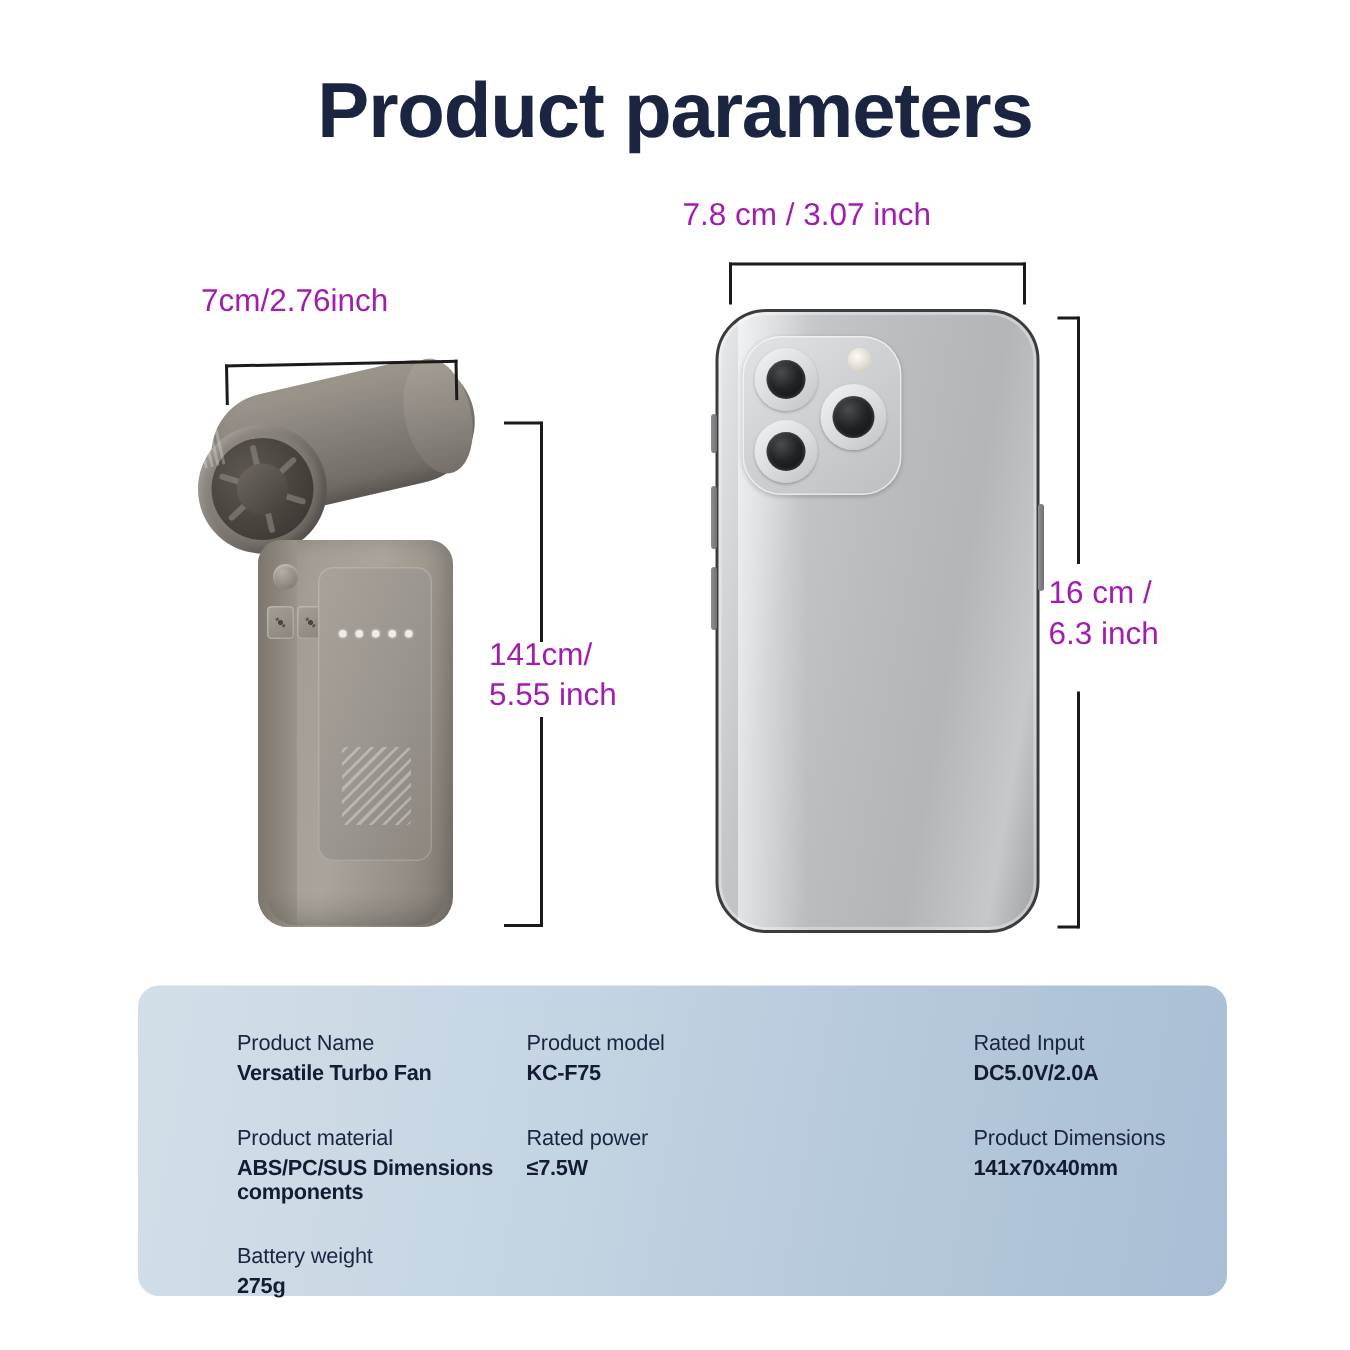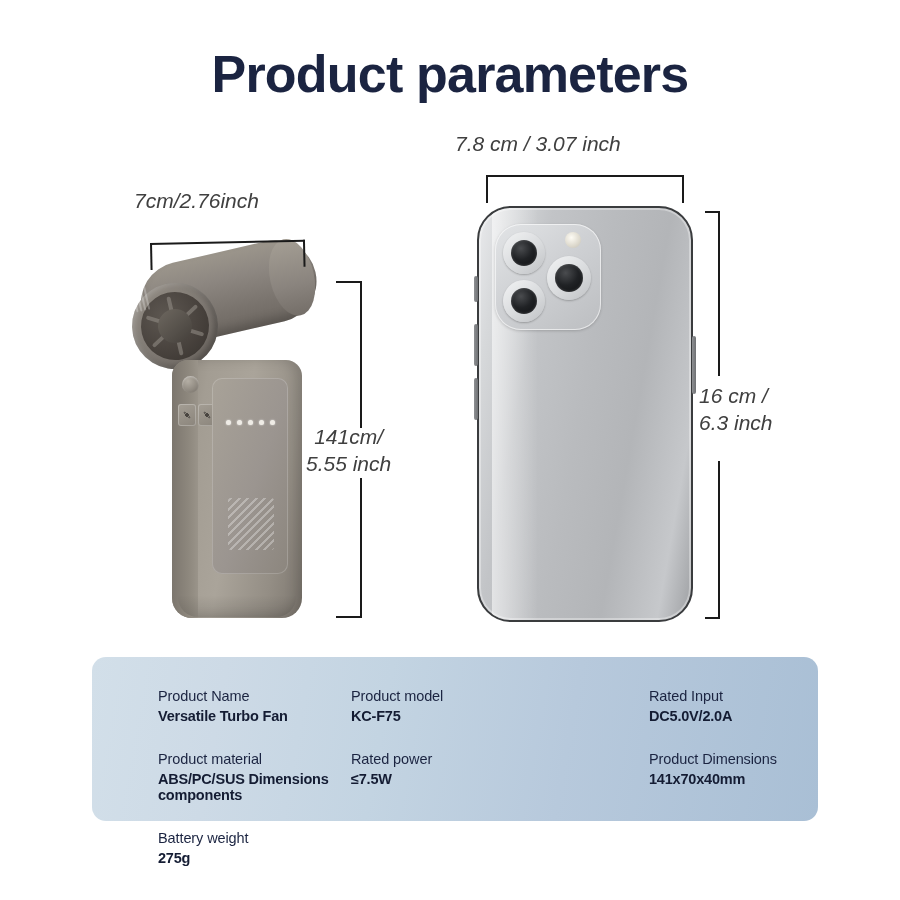--- a/index.html
+++ b/index.html
@@ -25,29 +25,28 @@
     font-size: 52px;
     font-weight: bold;
     letter-spacing: -0.8px;
     color: #1b2441;
     font-family: "Liberation Sans", sans-serif;
   }
 
   
   .dim-label {
     position: absolute;
-    color: #404040;
+    color: #a21caf;
     font-size: 21px;
     line-height: 1.28;
     font-family: "Liberation Sans", sans-serif;
     white-space: pre-line;
-    font-style: italic;
   }
   .dim-fan-width  { left: 134px; top: 188px; font-size: 21px; }
-  .dim-fan-height { left: 306px; top: 424px; font-size: 21px; text-align: center; }
+  .dim-fan-height { left: 326px; top: 424px; font-size: 21px; }
   .dim-ph-width   { left: 455px; top: 131px; font-size: 21px; }
   .dim-ph-height  { left: 699px; top: 383px; font-size: 21px; }
 
   
   .bracket { position: absolute; }
   .bracket .line { position: absolute; background: #1a1a1a; }
 
   
   #bracket-fan-width {
     left: 150px; top: 243px; width: 155px; height: 30px;
@@ -282,21 +281,21 @@
   }
   .btn-mute   { left: -3px; top: 70px;  width: 4px; height: 26px; }
   .btn-volup  { left: -3px; top: 118px; width: 4px; height: 42px; }
   .btn-voldn  { left: -3px; top: 172px; width: 4px; height: 42px; }
   .btn-power  { right: -3px; top: 130px; width: 4px; height: 58px; }
 
   
   .spec-panel {
     position: absolute;
     left: 92px; top: 657px;
-    width: 726px; height: 164px;
+    width: 726px; height: 207px;
     border-radius: 14px;
     background: linear-gradient(100deg,
       #d2dfe9 0%, #cddae6 18%, #c3d4e2 40%, #b7c9dc 65%, #a9bfd5 100%);
   }
   .spec-grid {
     position: absolute;
     left: 66px; top: 31px;
     width: 640px;
     display: grid;
     grid-template-columns: 193px 298px auto;

